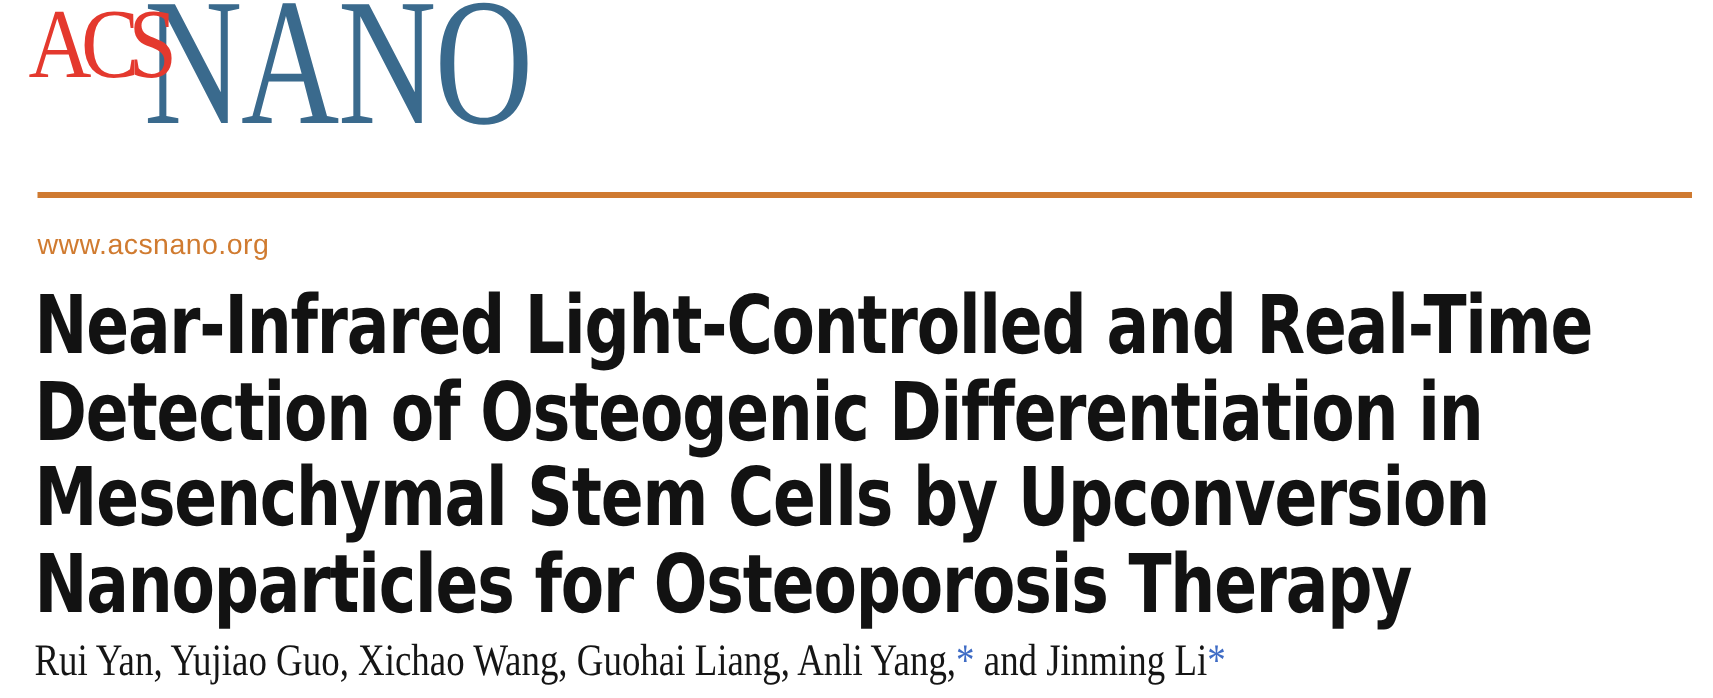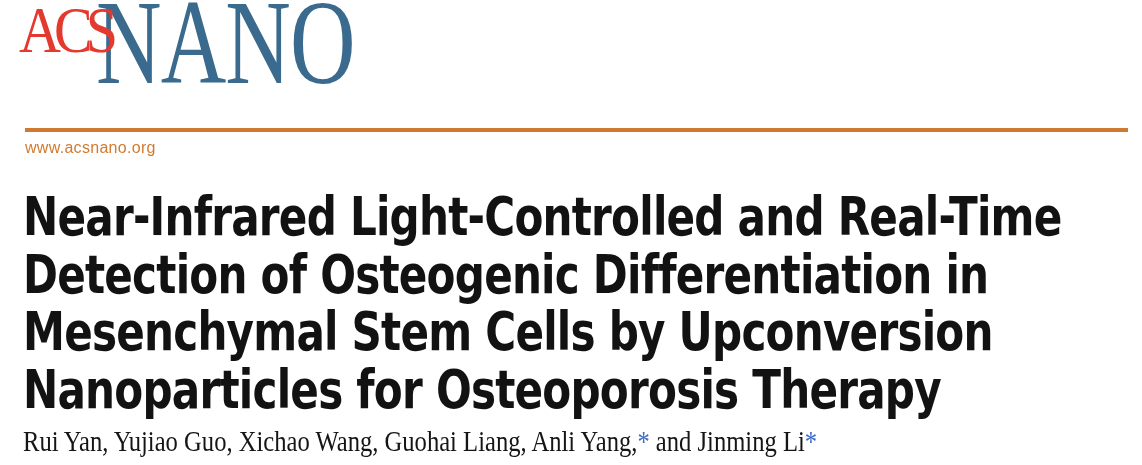--- a/index.html
+++ b/index.html
@@ -58,22 +58,22 @@
     position: absolute;
     left: 25px;
     top: 128px;
     width: 1103px;
     height: 4px;
     background: var(--rule-orange);
   }
   .masthead-url {
     position: absolute;
     left: 25px;
-    top: 138px;
-    font-size: 16px;
+    top: 154px;
+    font-size: 19px;
     line-height: 20px;
     letter-spacing: 0.3px;
     color: var(--url-orange);
     text-decoration: none;
     cursor: pointer;
   }
 
   
   .article-title {
     position: absolute;

